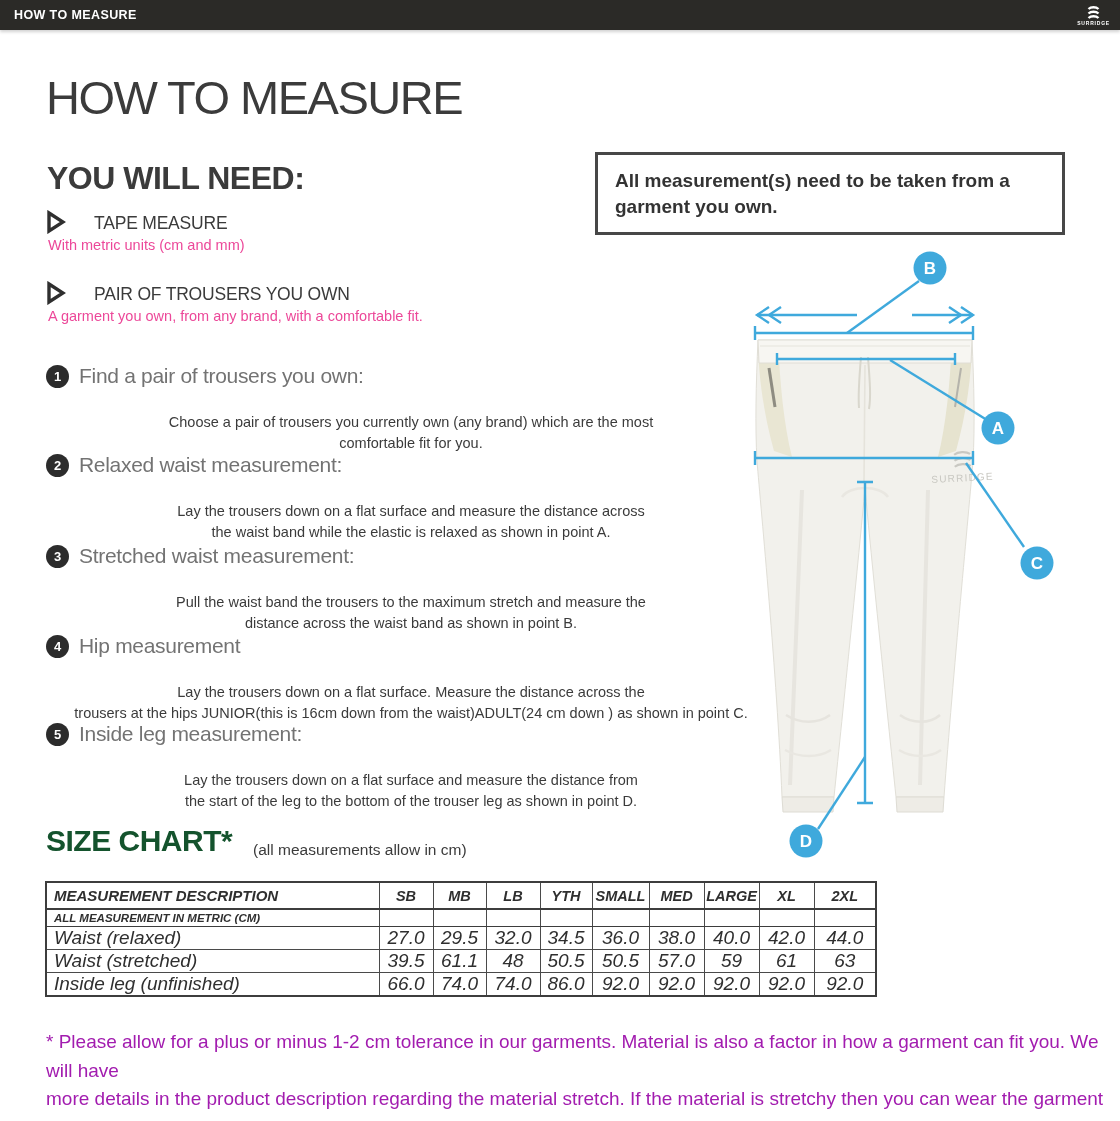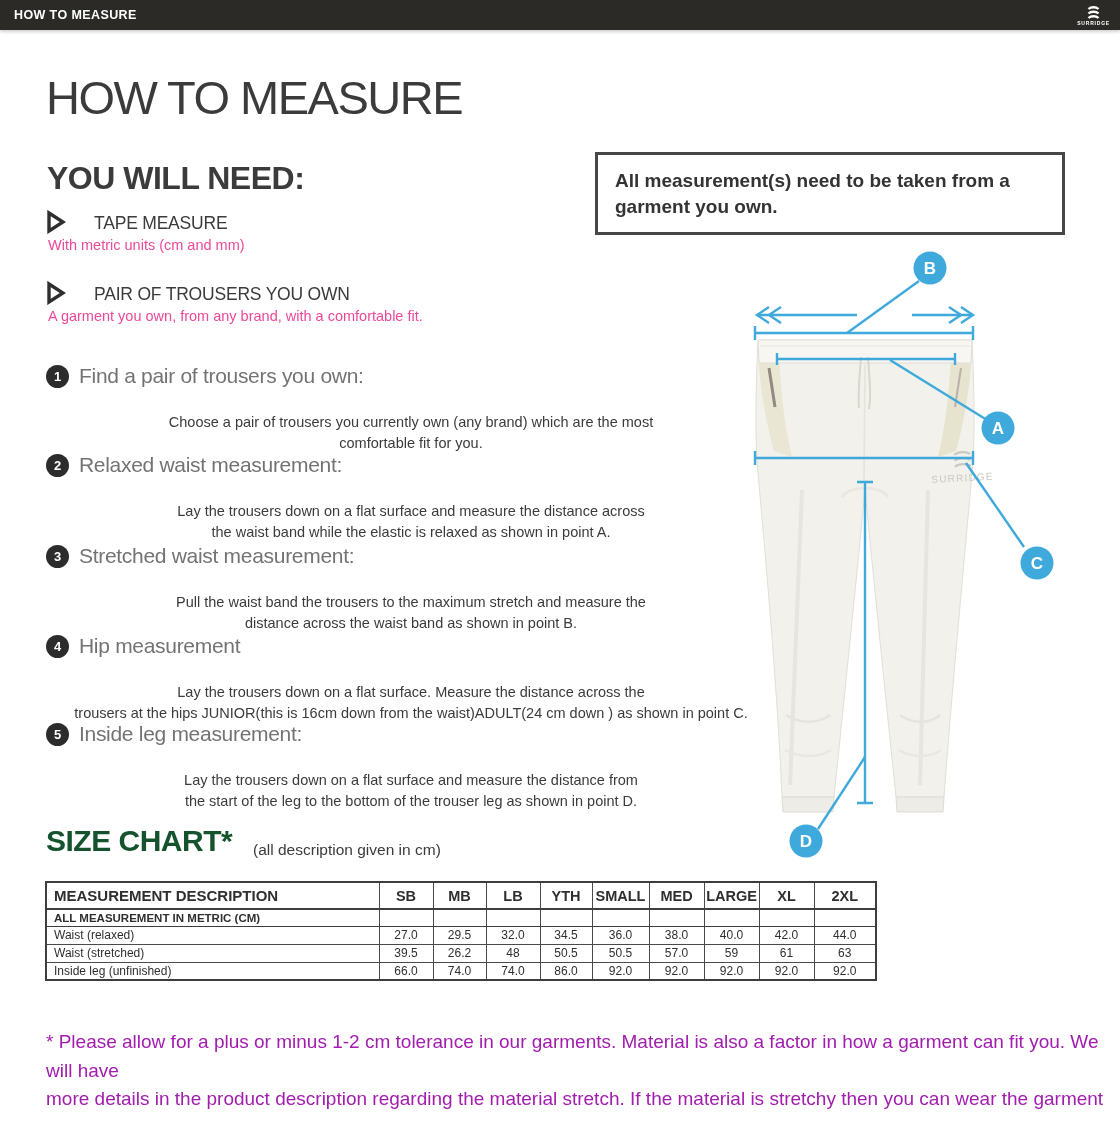--- a/index.html
+++ b/index.html
@@ -56,27 +56,27 @@
   .watermark-text { fill:#c9c8c2; font-size:10px; letter-spacing:1.2px;
     font-family:"Liberation Sans", sans-serif; }
 
   .chart-title { position:absolute; left:46px; top:824px; font-size:30px; font-weight:700;
     letter-spacing:-.5px; color:#14532d; }
   .chart-subtitle { position:absolute; left:253px; top:841px; font-size:15.5px; color:#3b3b3b; }
 
   .size-table { position:absolute; left:45px; top:881px; border-collapse:collapse;
     border:2px solid #3d3d3d; table-layout:fixed; }
   .size-table th, .size-table td { border:1px solid #4a4a4a; color:#2f2f2f;
-    font-family:"Liberation Sans", sans-serif; }
+    font-family:"Liberation Sans", sans-serif;font-style:italic; }
   .size-table .head-row th { font-size:14.5px; font-weight:bold; height:27px;
     border-bottom:2px solid #3d3d3d; text-align:center; }
   .size-table .head-row th.desc { text-align:left; padding-left:7px; font-size:15px; }
   .size-table .metric-row td { font-size:11.5px; font-weight:bold; height:17px;
     padding-left:7px; border-bottom:1px solid #3d3d3d; }
-  .size-table .data-row td { font-size:12px; height:18px; text-align:center; }
+  .size-table .data-row td { font-size:19px; height:18px; text-align:center; }
   .size-table .data-row td.desc { text-align:left; padding-left:7px; }
   .col-desc { width:333px; }
   .col-sb{width:54px}.col-mb{width:53px}.col-lb{width:54px}.col-yth{width:52px}
   .col-small{width:57px}.col-med{width:55px}.col-large{width:55px}.col-xl{width:55px}.col-2xl{width:62px}
 
   .footnote { position:absolute; left:46px; top:1028px; width:1062px;
     font-size:19px; line-height:1.5; color:#a21caf; white-space:pre-line; }
 </style>
 </head>
 <body>
@@ -243,21 +243,21 @@
       <circle class="ann-fill" cx="347" cy="318" r="16.5"></circle>
       <text class="marker-label" x="347" y="324">C</text>
     </g>
     <g>
       <circle class="ann-fill" cx="116" cy="596" r="16.5"></circle>
       <text class="marker-label" x="116" y="602">D</text>
     </g>
   </svg>
 
   <h2 class="chart-title">SIZE CHART*</h2>
-  <span class="chart-subtitle">(all description given in cm)</span>
+  <span class="chart-subtitle">(all measurements allow in cm)</span>
 
   <table class="size-table">
     <colgroup>
       <col class="col-desc">
         <col class="col-sb">
         <col class="col-mb">
         <col class="col-lb">
         <col class="col-yth">
       <col class="col-small">
         <col class="col-med">
@@ -298,21 +298,21 @@
         <td>34.5</td>
         <td>36.0</td>
         <td>38.0</td>
         <td>40.0</td>
         <td>42.0</td>
         <td>44.0</td>
       </tr>
       <tr class="data-row">
         <td class="desc">Waist (stretched)</td>
         <td>39.5</td>
-        <td>26.2</td>
+        <td>61.1</td>
         <td>48</td>
         <td>50.5</td>
         <td>50.5</td>
         <td>57.0</td>
         <td>59</td>
         <td>61</td>
         <td>63</td>
       </tr>
       <tr class="data-row">
         <td class="desc">Inside leg (unfinished)</td>

